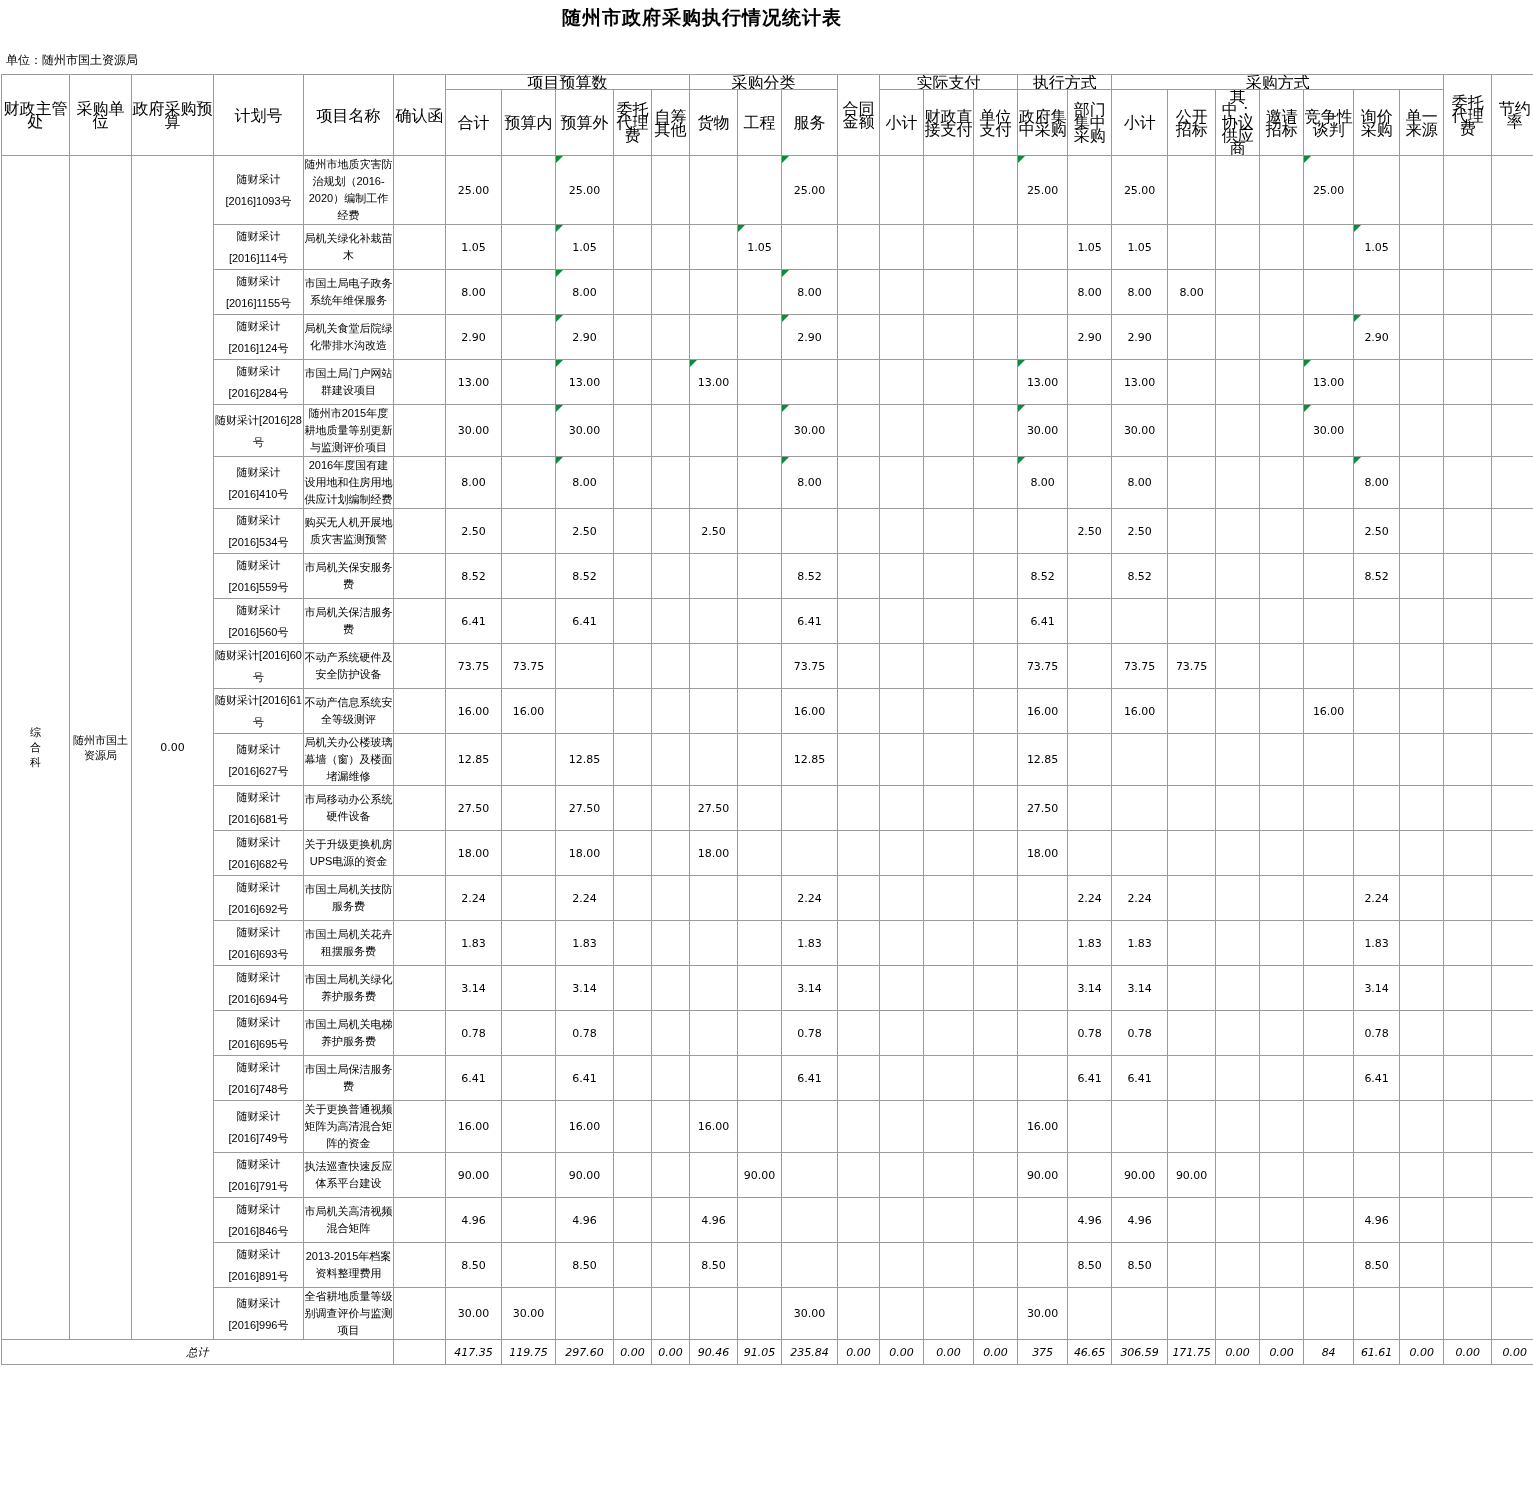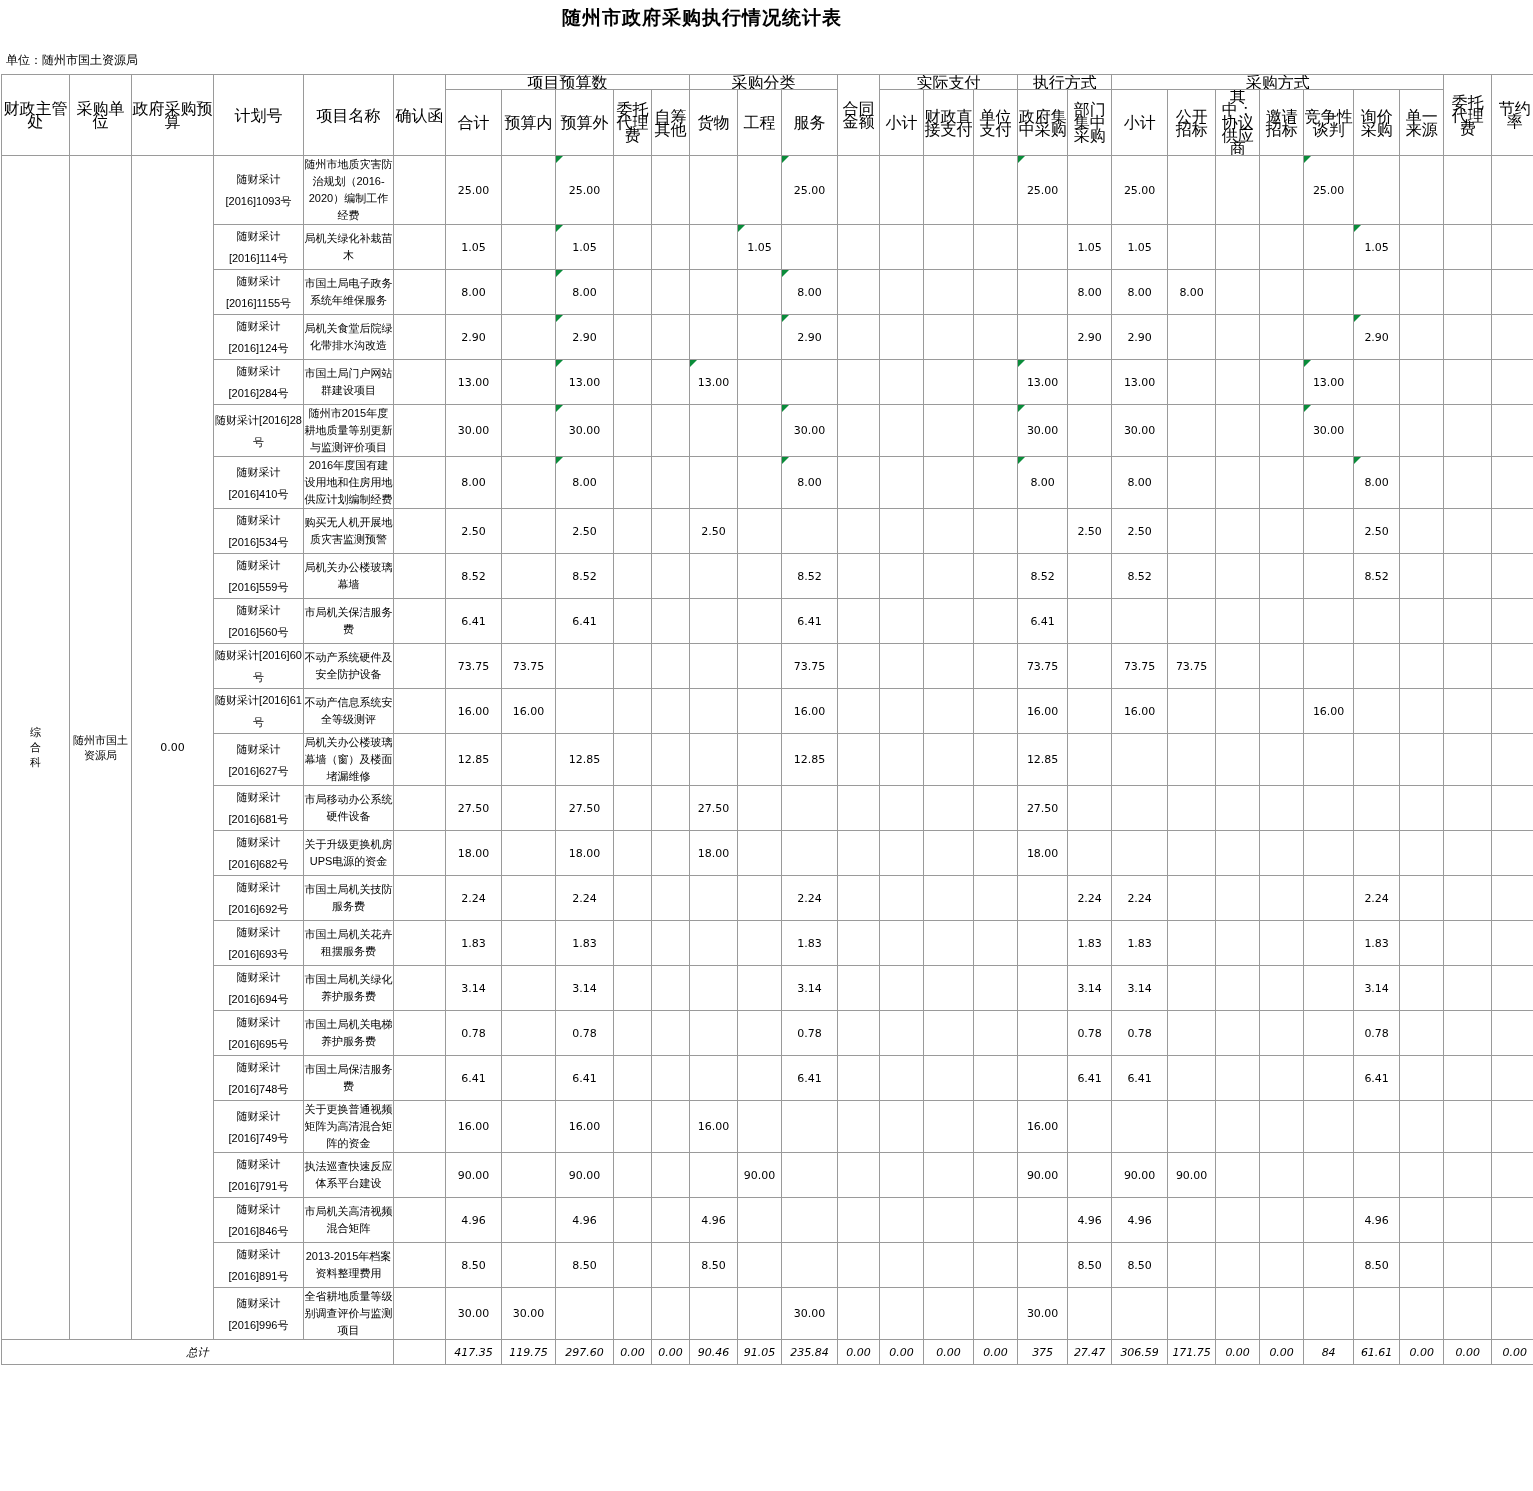--- a/index.html
+++ b/index.html
@@ -392,21 +392,21 @@
           <td class="num"></td>
           <td class="num"></td>
           <td class="num"></td>
           <td class="num">2.50</td>
           <td class="num"></td>
           <td class="num"></td>
           <td class="num"></td>
         </tr>
         <tr>
           <td class="plan">随财采计[2016]559号</td>
-          <td class="proj">局机关办公楼玻璃幕墙</td>
+          <td class="proj">市局机关保安服务费</td>
           <td class="num"></td>
           <td class="num">8.52</td>
           <td class="num"></td>
           <td class="num">8.52</td>
           <td class="num"></td>
           <td class="num"></td>
           <td class="num"></td>
           <td class="num"></td>
           <td class="num">8.52</td>
           <td class="num"></td>
@@ -882,21 +882,21 @@
           <td class="num">0.00</td>
           <td class="num">0.00</td>
           <td class="num">90.46</td>
           <td class="num">91.05</td>
           <td class="num">235.84</td>
           <td class="num">0.00</td>
           <td class="num">0.00</td>
           <td class="num">0.00</td>
           <td class="num">0.00</td>
           <td class="num">375</td>
-          <td class="num">27.47</td>
+          <td class="num">46.65</td>
           <td class="num">306.59</td>
           <td class="num">171.75</td>
           <td class="num">0.00</td>
           <td class="num">0.00</td>
           <td class="num">84</td>
           <td class="num">61.61</td>
           <td class="num">0.00</td>
           <td class="num">0.00</td>
           <td class="num">0.00</td>
         </tr>

